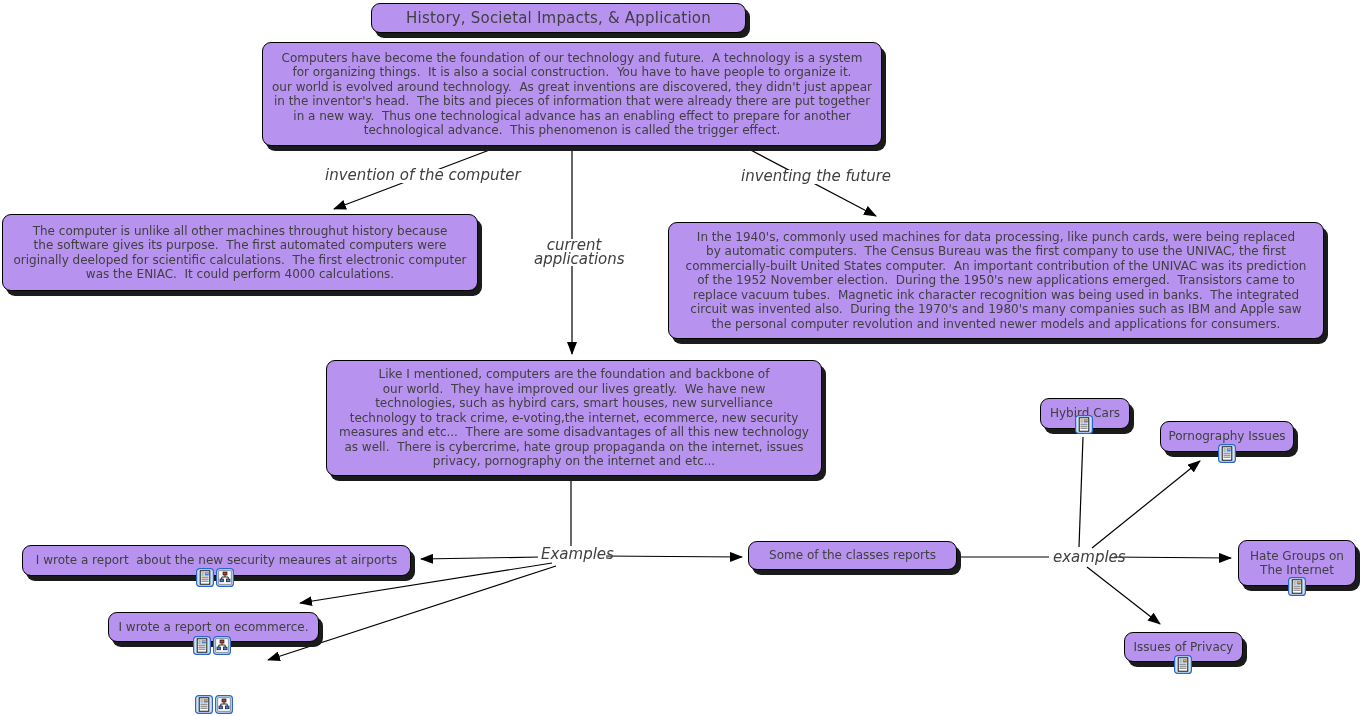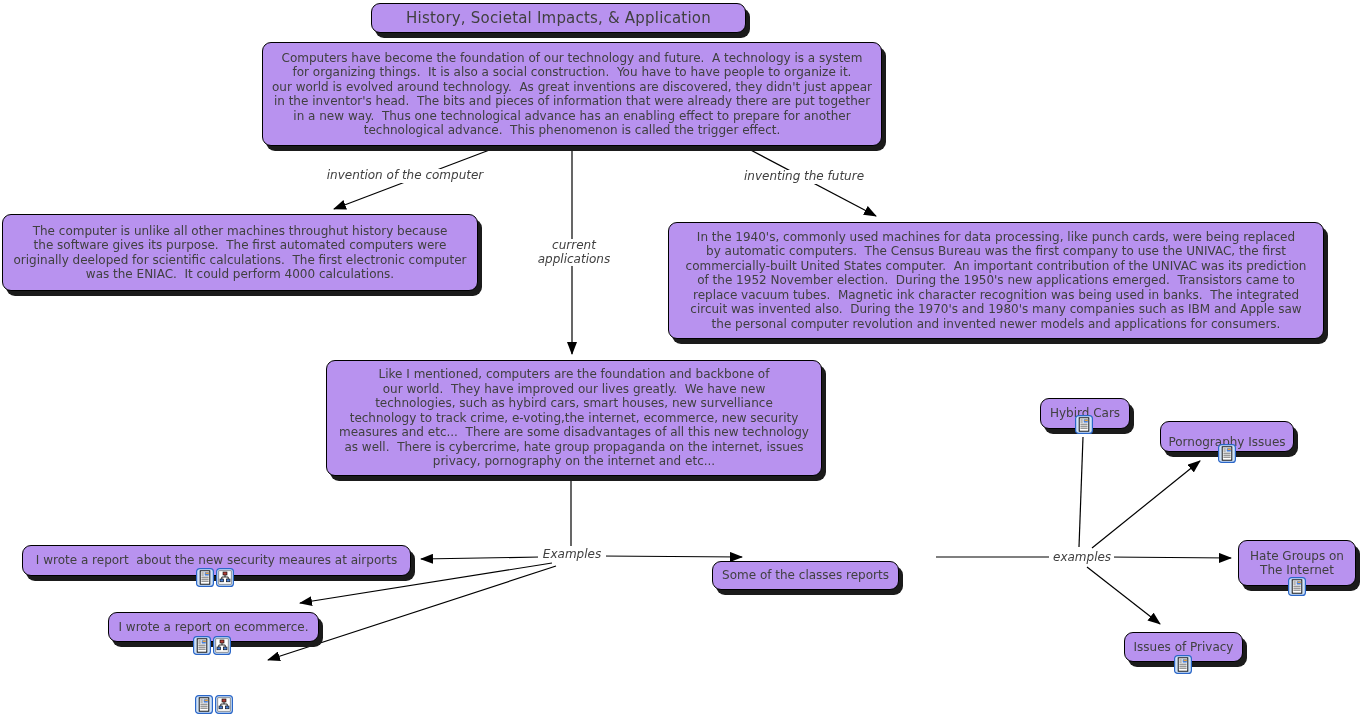--- a/index.html
+++ b/index.html
@@ -4,21 +4,21 @@
 <style>
   html,body{margin:0;padding:0;background:#fff;}
   #canvas{position:relative;width:1360px;height:716px;background:#ffffff;overflow:hidden;
           font-family:"DejaVu Sans","Liberation Sans",sans-serif;color:#404040;}
   #wires{position:absolute;left:0;top:0;width:1360px;height:716px;}
   .node{position:absolute;background:#b892ef;border:1.6px solid #000;border-radius:9px;
         box-shadow:4px 5px 0 #1b1b1b;display:flex;align-items:center;justify-content:center;
         text-align:center;font-size:12px;line-height:14.5px;white-space:pre;overflow:hidden;
         box-sizing:border-box;padding:2px 4px;}
   .title{font-size:15px;letter-spacing:.2px;}
-  .lbl{position:absolute;background:#ffffff;font-style:italic;font-size:12px;line-height:13.5px;
+  .lbl{position:absolute;background:#ffffff;font-style:italic;font-size:15px;line-height:13.5px;
        text-align:center;white-space:pre;padding:0 3px;}
   .icons{position:absolute;display:flex;gap:2px;}
   .icons svg{display:block;}
 </style>
 </head>
 <body>
 
 <div id="canvas">
 
   <svg id="wires" xmlns="http://www.w3.org/2000/svg">
@@ -81,34 +81,34 @@
 technology to track crime, e-voting,the internet, ecommerce, new security
 measures and etc...  There are some disadvantages of all this new technology
 as well.  There is cybercrime, hate group propaganda on the internet, issues
 privacy, pornography on the internet and etc...</span>
   </div>
 
   <div class="node" style="left:1040px;top:392px;width:90px;height:31px;margin-top:6px;">
     <span>Hybird Cars</span>
   </div>
 
-  <div class="node" style="left:1160px;top:421px;width:134px;height:31px;align-items:flex-end;">
+  <div class="node" style="left:1160px;top:421px;width:134px;height:31px;">
     <span>Pornography Issues</span>
   </div>
 
   <div class="node" style="left:1238px;top:540px;width:118px;height:46px;">
     <span>Hate Groups on
 The Internet</span>
   </div>
 
   <div class="node" style="left:1124px;top:632px;width:119px;height:30px;">
     <span>Issues of Privacy</span>
   </div>
 
-  <div class="node" style="left:712px;top:541px;width:187px;height:29px;margin-top:20px;">
+  <div class="node" style="left:748px;top:541px;width:209px;height:29px;">
     <span>Some of the classes reports</span>
   </div>
 
   <div class="node" style="left:22px;top:545px;width:389px;height:31px;">
     <span>I wrote a report  about the new security meaures at airports</span>
   </div>
 
   <div class="node" style="left:108px;top:612px;width:211px;height:30px;">
     <span>I wrote a report on ecommerce.</span>
   </div>

